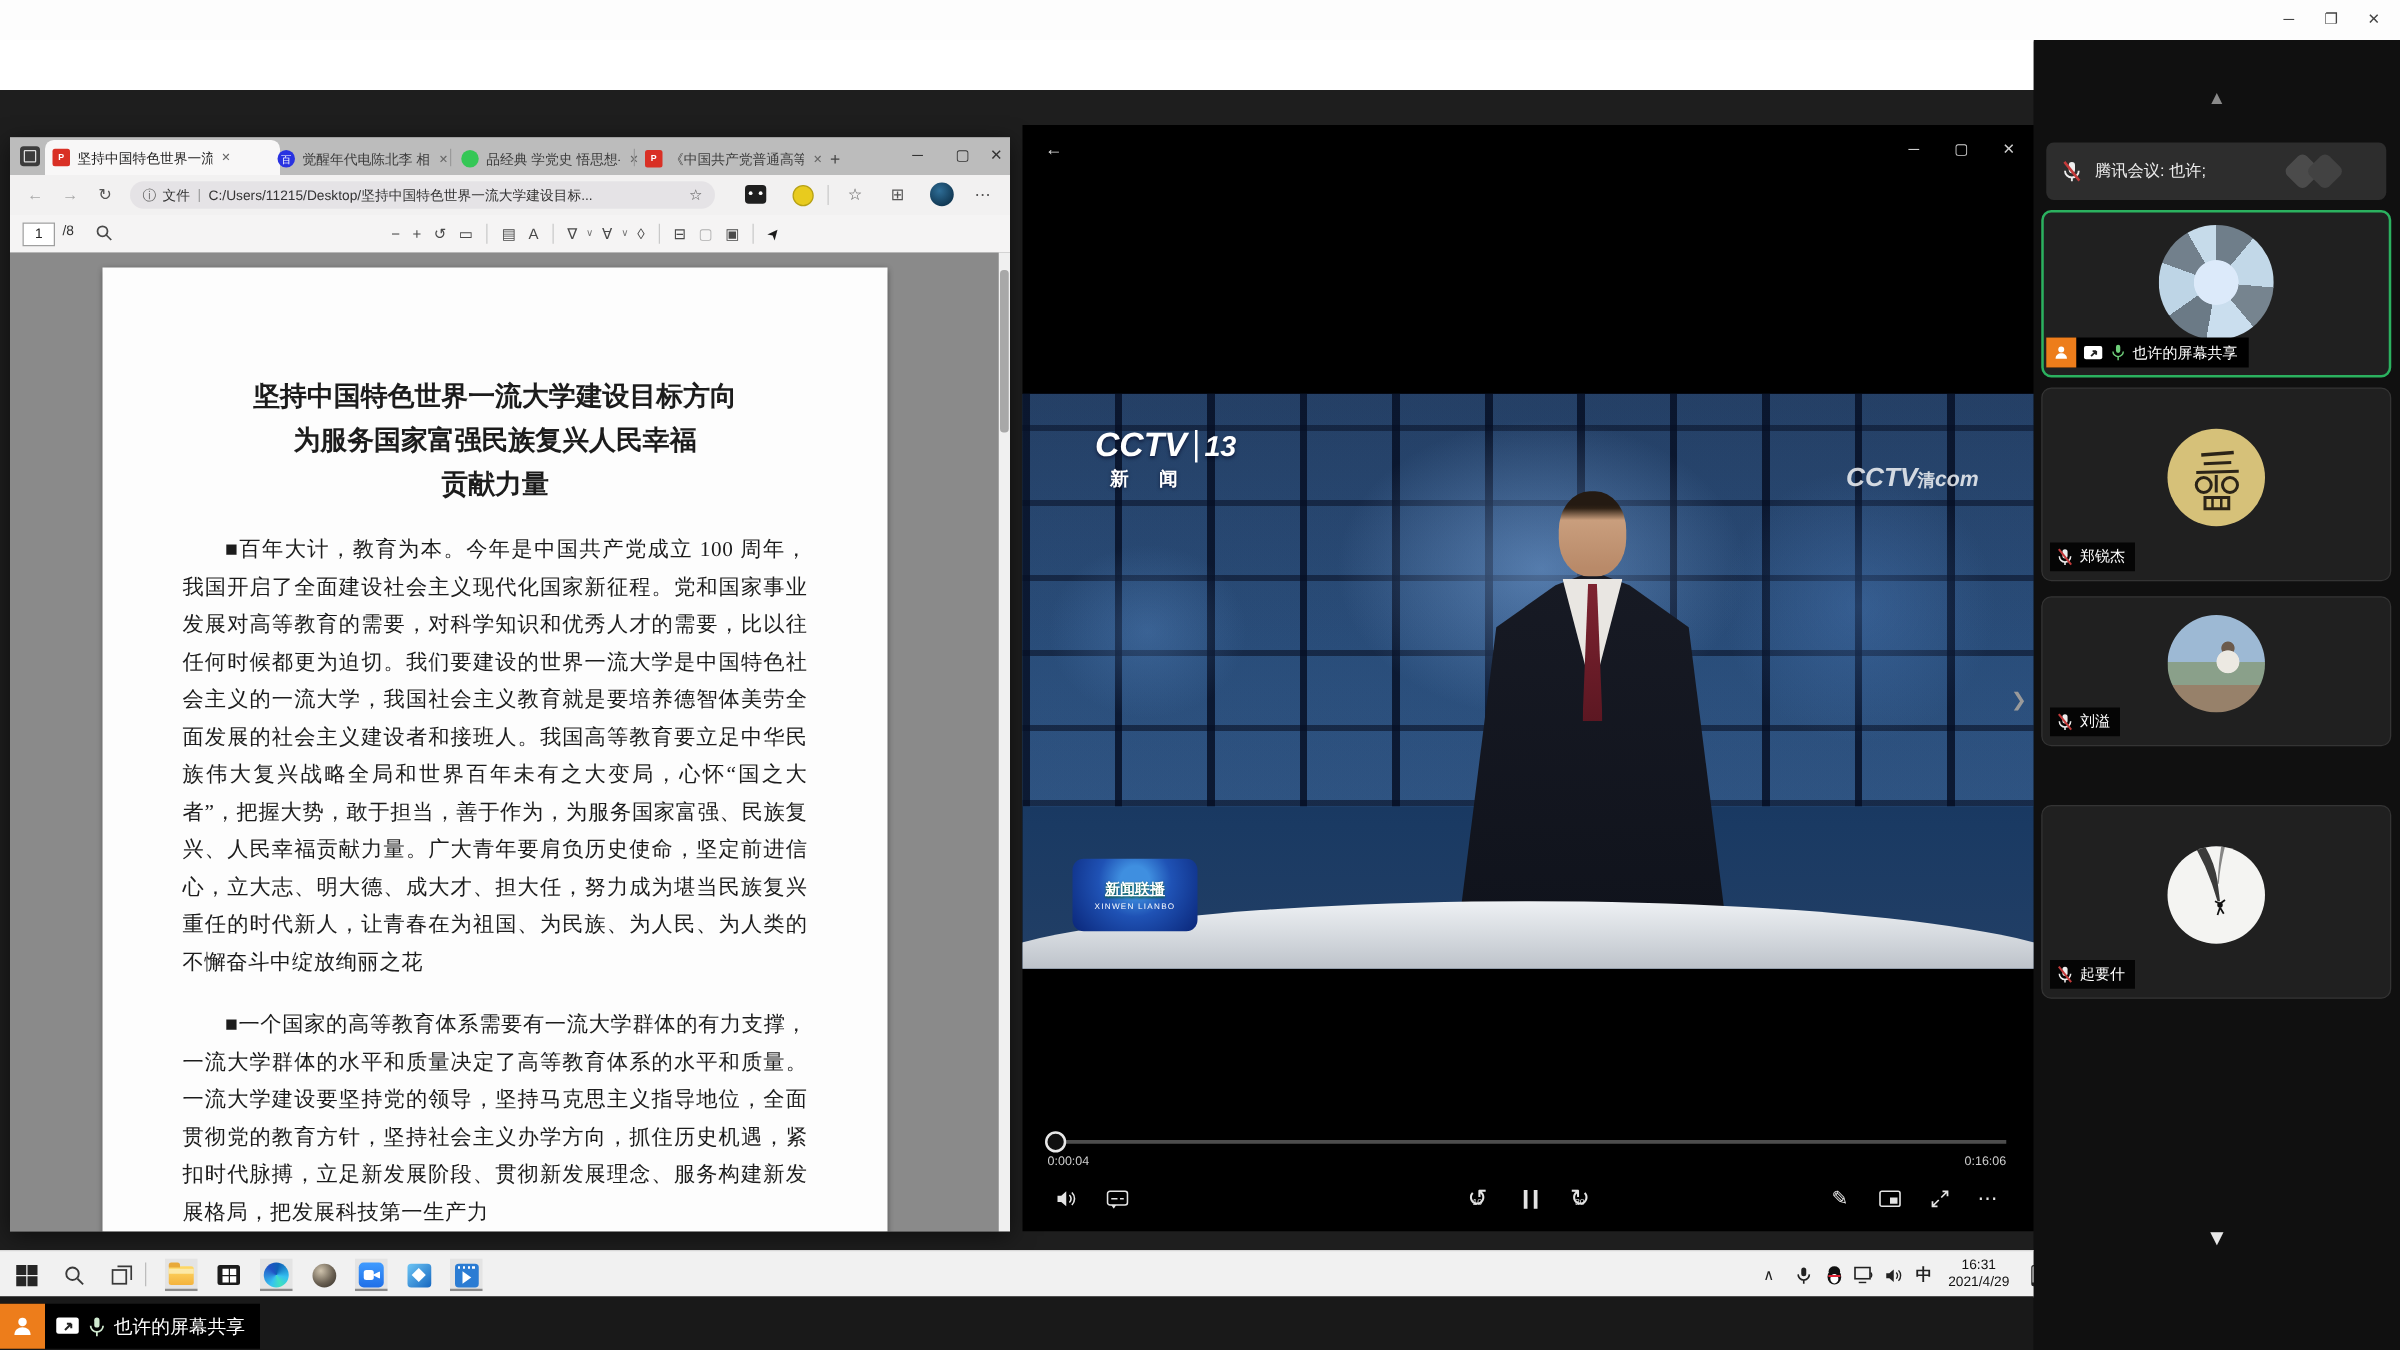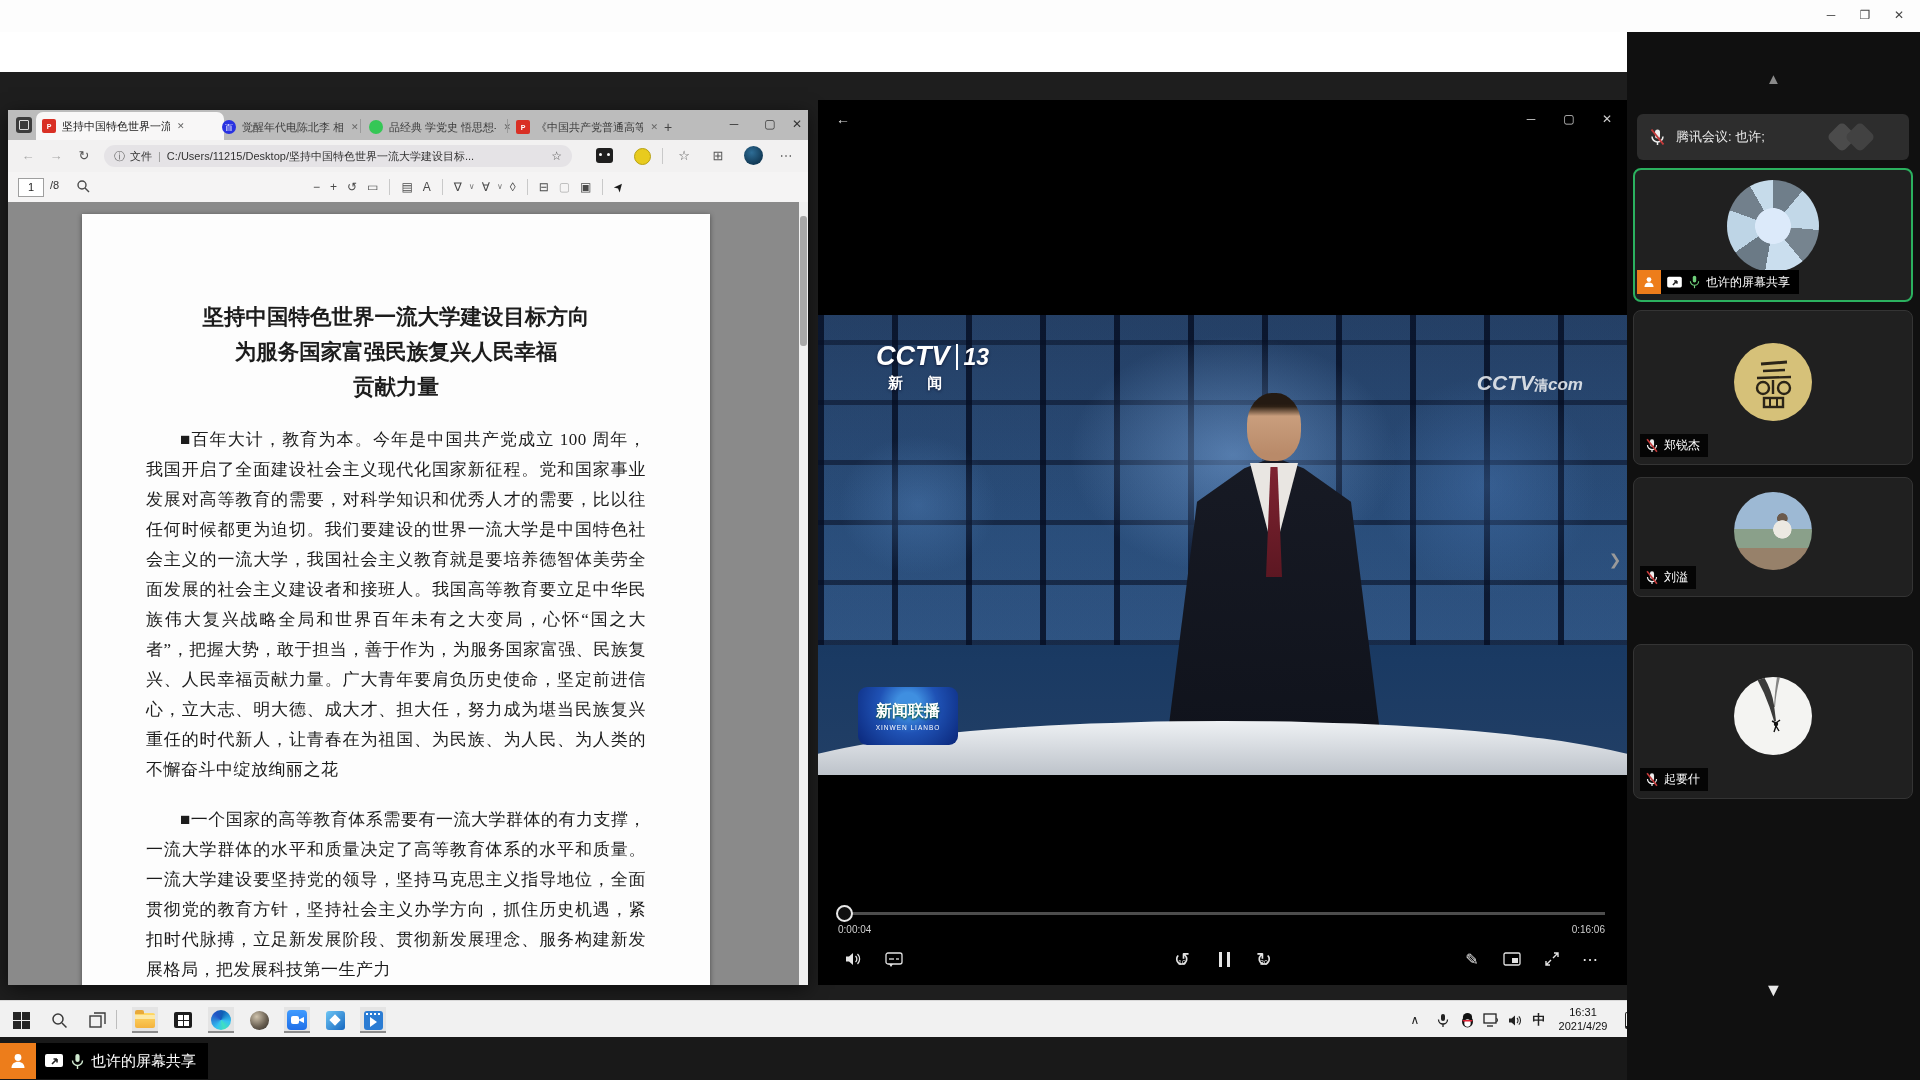--- a/index.html
+++ b/index.html
@@ -251,21 +251,21 @@
       <div class="anchor-head"></div>
       <div class="desk"></div>
       <div class="cctv13">
         <span style="font-size:27px;">CCTV</span><span style="font-size:23px;border-left:2px solid #fff;padding-left:6px;margin-left:6px;">13</span>
         <div style="font-size:15px;font-style:normal;letter-spacing:10px;margin-top:2px;margin-left:12px;">新  闻</div>
       </div>
       <div class="watermark">
         <span>CCTV</span><span style="font-size:14px;font-style:normal;">清</span><span style="font-size:17px;">com</span>
       </div>
       <div class="badge">
-        <div style="font-size:16px;font-weight:bold;text-shadow:0 1px 2px #052;">新闻联播</div>
+        <div style="font-size:12px;font-weight:bold;text-shadow:0 1px 2px #052;text-decoration:underline;">新闻联播</div>
         <div style="font-size:6.5px;letter-spacing:1px;margin-top:2px;">XINWEN LIANBO</div>
       </div>
     </div>
 
     <div class="seektrack"></div>
     <div class="seekknob"></div>
     <div class="vtime" style="left:20px;">0:00:04</div>
     <div class="vtime" style="right:22px;">0:16:06</div>
 
     <div class="vbtn" style="left:22px;">

